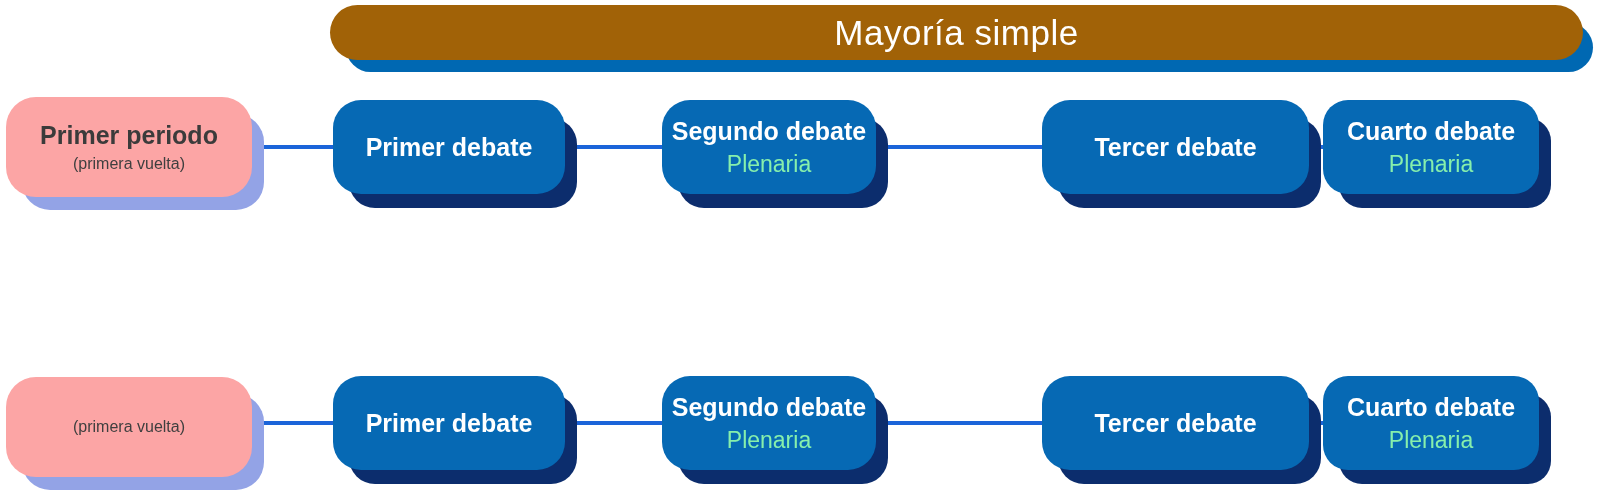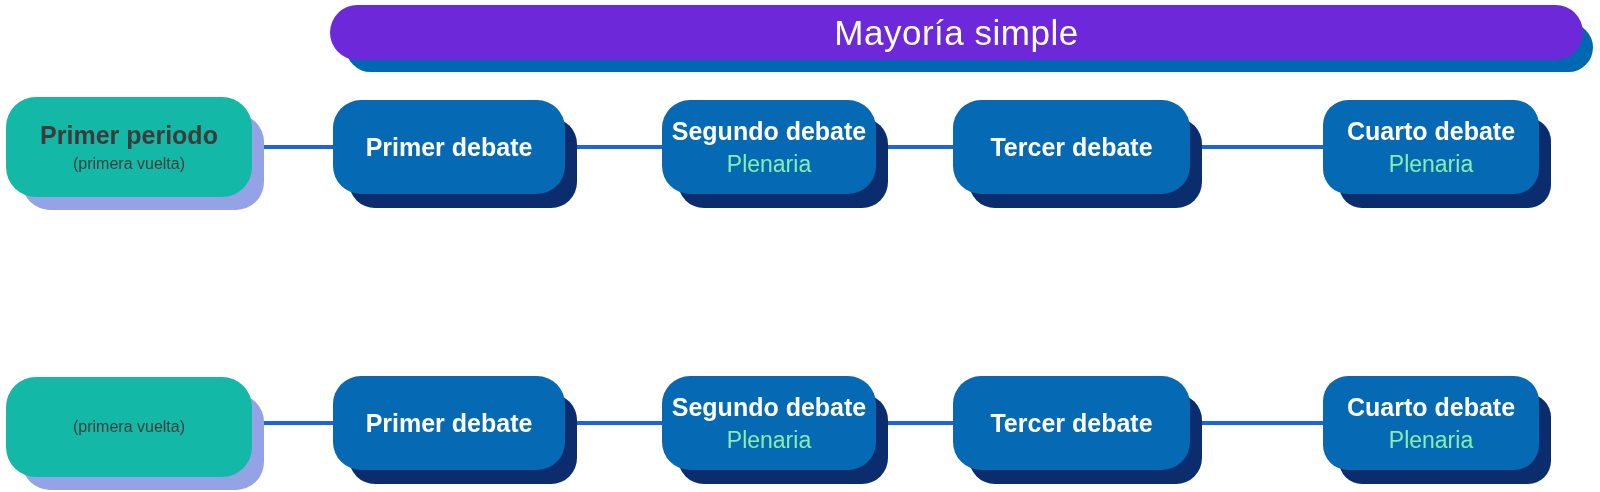--- a/index.html
+++ b/index.html
@@ -21,42 +21,42 @@
     background: #1b64d9;
     z-index: 0;
   }
 
   
   .band {
     position: absolute;
     left: 330px;
     width: 1253px;
     height: 55px;
-    background: #6d28d9;
+    background: #a16207;
     border-radius: 28px;
     box-shadow: 13px 15px 0 -3px #0068b2;
     display: flex;
     align-items: center;
     justify-content: center;
     z-index: 2;
   }
   .band-label {
     color: #ffffff;
     font-size: 35px;
     font-weight: 400;
     letter-spacing: 0.5px;
   }
 
   
   .period-box {
     position: absolute;
     left: 6px;
     width: 246px;
     height: 100px;
-    background: #14b8a6;
+    background: #fca5a5;
     border-radius: 30px;
     box-shadow: 14px 15px 0 -2px #93a3e6;
     display: flex;
     flex-direction: column;
     align-items: center;
     justify-content: center;
     gap: 5px;
     z-index: 1;
   }
   .period-title { color: #3b3b3b; font-size: 25px; font-weight: 700; }
@@ -76,21 +76,21 @@
     gap: 5px;
     z-index: 1;
   }
   .step-title { color: #ffffff; font-size: 25px; font-weight: 700; }
   .step-sub   { color: #86efac; font-size: 23px; font-weight: 400; }
   .step-sub:empty { display: none; }
 
   
   .s1 { left: 333px;  width: 232px; }
   .s2 { left: 662px;  width: 214px; }
-  .s3 { left: 953px;  width: 237px; }
+  .s3 { left: 1042px;  width: 267px; }
   .s4 { left: 1323px; width: 216px; border-radius: 25px; }
 
   
   .band-r1      { top: 5px; }
   .period-r1    { top: 97px; }
   .step-r1      { top: 100px; }
   .connector-r1 { top: 145px; left: 120px; width: 1335px; }
 
   
   .band-r2      { top: 278px; }

